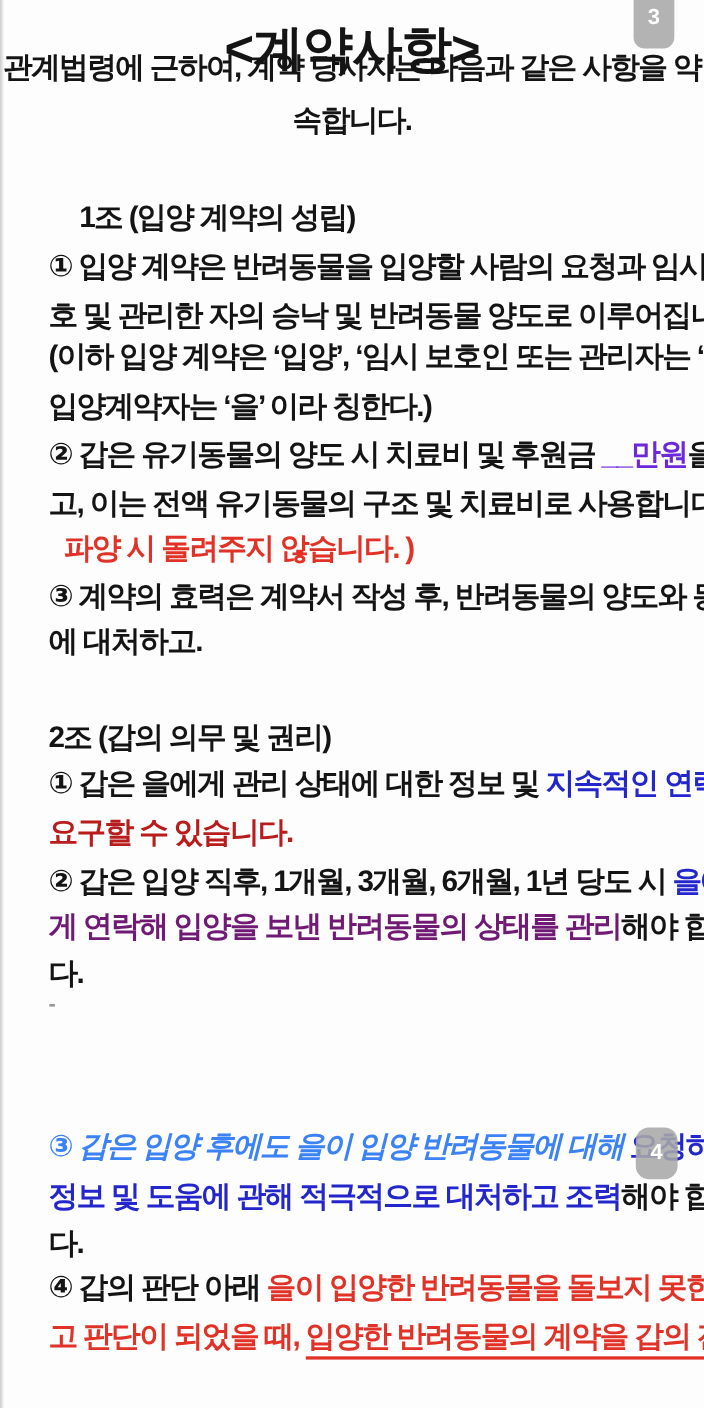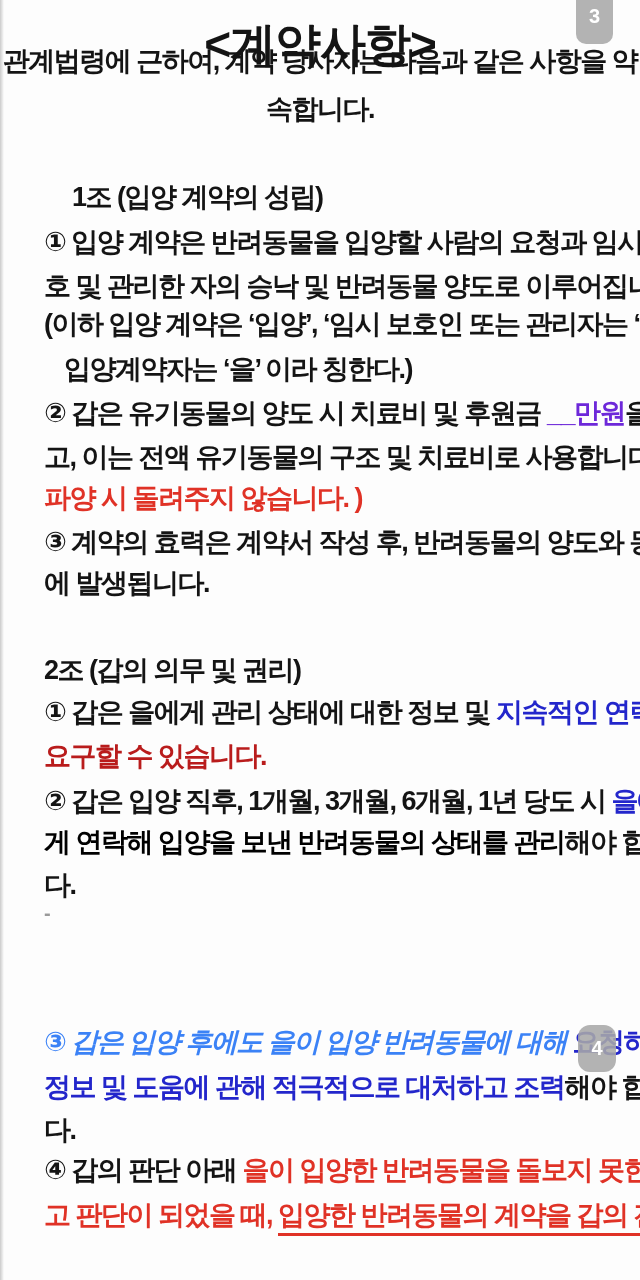--- a/index.html
+++ b/index.html
@@ -57,31 +57,31 @@
 
 <h1 class="doc-title">&lt;계약사항&gt;</h1>
 
 <div class="contract-body">
     <div class="line center" style="top: 93px;"><span style="color: rgb(20, 20, 20);">속합니다.</span></div>
     <div class="line center" style="top: 45px;"><span style="color: rgb(20, 20, 20);">관계법령에 근하여, 계약 당사자는 다음과 같은 사항을 약</span></div>
     <div class="line" style="top: 181px; margin-left: 28px;"><span style="color: rgb(20, 20, 20);">1조 (입양 계약의 성립)</span></div>
     <div class="line" style="top: 226px;"><span style="color: rgb(20, 20, 20);">① 입양 계약은 반려동물을 입양할 사람의 요청과 임시보</span></div>
     <div class="line" style="top: 270px;"><span style="color: rgb(20, 20, 20);">호 및 관리한 자의 승낙 및 반려동물 양도로 이루어집니다.</span></div>
     <div class="line" style="top: 308px;"><span style="color: rgb(20, 20, 20);">(이하 입양 계약은 ‘입양’, ‘임시 보호인 또는 관리자는 ‘갑’</span></div>
-    <div class="line" style="top: 353px;"><span style="color: rgb(20, 20, 20); margin-left: 20px;">입양계약자는 ‘을’ 이라 칭한다.)</span></div>
+    <div class="line" style="top: 353px;"><span style="color: rgb(20, 20, 20);">입양계약자는 ‘을’ 이라 칭한다.)</span></div>
     <div class="line" style="top: 397px;"><span style="color: rgb(20, 20, 20);">② 갑은 유기동물의 양도 시 치료비 및 후원금 </span><span style="color: #6d28d9;">__만원</span><span style="color: rgb(20, 20, 20);">을 받</span></div>
     <div class="line" style="top: 441px;"><span style="color: rgb(20, 20, 20);">고, 이는 전액 유기동물의 구조 및 치료비로 사용합니다. </span></div>
-    <div class="line" style="top: 482px;"><span style="color: rgb(224, 50, 38);">파양 시 돌려주지 않습니다. )</span></div>
+    <div class="line" style="top: 482px;"><span style="color: rgb(224, 50, 38); margin-left: 14px;">파양 시 돌려주지 않습니다. )</span></div>
     <div class="line" style="top: 526px;"><span style="color: rgb(20, 20, 20);">③ 계약의 효력은 계약서 작성 후, 반려동물의 양도와 동시</span></div>
-    <div class="line" style="top: 567px;"><span style="color: rgb(20, 20, 20);">에 발생됩니다.</span></div>
+    <div class="line" style="top: 567px;"><span style="color: rgb(20, 20, 20);">에 대처하고.</span></div>
     <div class="line" style="top: 654px;"><span style="color: rgb(20, 20, 20);">2조 (갑의 의무 및 권리)</span></div>
     <div class="line" style="top: 696px;"><span style="color: rgb(20, 20, 20);">① 갑은 을에게 관리 상태에 대한 정보 및 </span><span style="color: rgb(35, 38, 203);">지속적인 연락을</span></div>
     <div class="line" style="top: 740px;"><span style="color: #b91c1c;">요구할 수 있습니다.</span></div>
     <div class="line" style="top: 785px;"><span style="color: rgb(20, 20, 20);">② 갑은 입양 직후, 1개월, 3개월, 6개월, 1년 당도 시 </span><span style="color: rgb(35, 38, 203);">을에</span></div>
-    <div class="line" style="top: 826px;"><span style="color: #000000; margin-top: 16px;">게 연락해 입양을 보낸 반려동물의 상태를 관리</span><span style="color: rgb(20, 20, 20);">해야 합니</span></div>
+    <div class="line" style="top: 826px;"><span style="color: #701a75; margin-top: 16px;">게 연락해 입양을 보낸 반려동물의 상태를 관리</span><span style="color: rgb(20, 20, 20);">해야 합니</span></div>
     <div class="line" style="top: 869px;"><span style="color: rgb(20, 20, 20);">다.</span></div>
     <div class="line small" style="top: 901px;"><span style="color: rgb(154, 154, 154);">-</span></div>
     <div class="line" style="top: 1026px;"><span style="color: #3b82f6; font-style: italic;">③ 갑은 입양 후에도 을이 입양 반려동물에 대해 </span><span style="color: rgb(35, 38, 203);">요청하는</span></div>
     <div class="line" style="top: 1071px;"><span style="color: rgb(35, 38, 203);">정보 및 도움에 관해 적극적으로 대처하고 조력</span><span style="color: rgb(20, 20, 20);">해야 합니</span></div>
     <div class="line" style="top: 1114px;"><span style="color: rgb(20, 20, 20);">다.</span></div>
     <div class="line" style="top: 1154px;"><span style="color: rgb(20, 20, 20);">④ 갑의 판단 아래 </span><span style="color: rgb(224, 50, 38);">을이 입양한 반려동물을 돌보지 못한다</span></div>
     <div class="line" style="top: 1199px;"><span style="color: rgb(224, 50, 38);">고 판단이 되었을 때, </span><span class="u" style="color: rgb(224, 50, 38);">입양한 반려동물의 계약을 갑의 전권</span></div>
   </div>
 
 <div class="page-badge badge-3" style="background: rgba(168, 168, 168, 0.88); color: rgb(255, 255, 255);">

